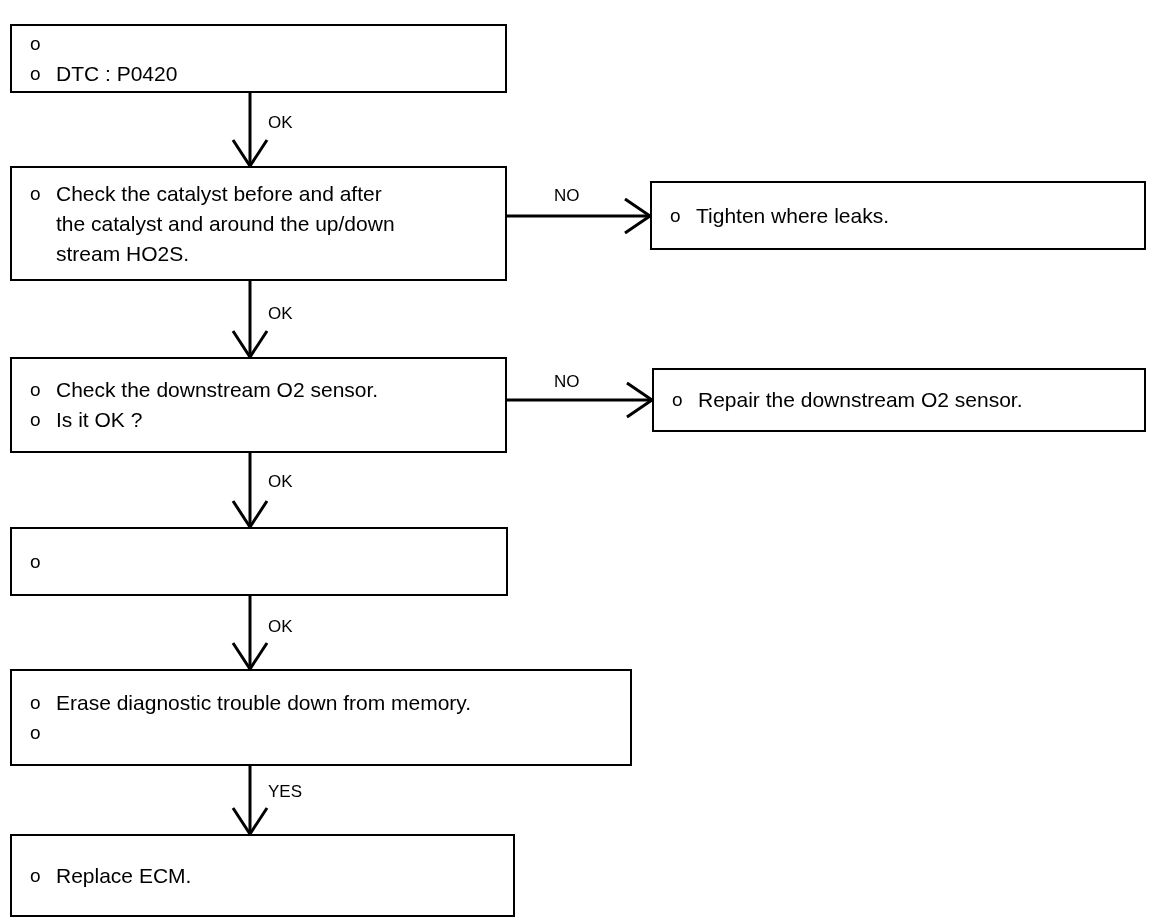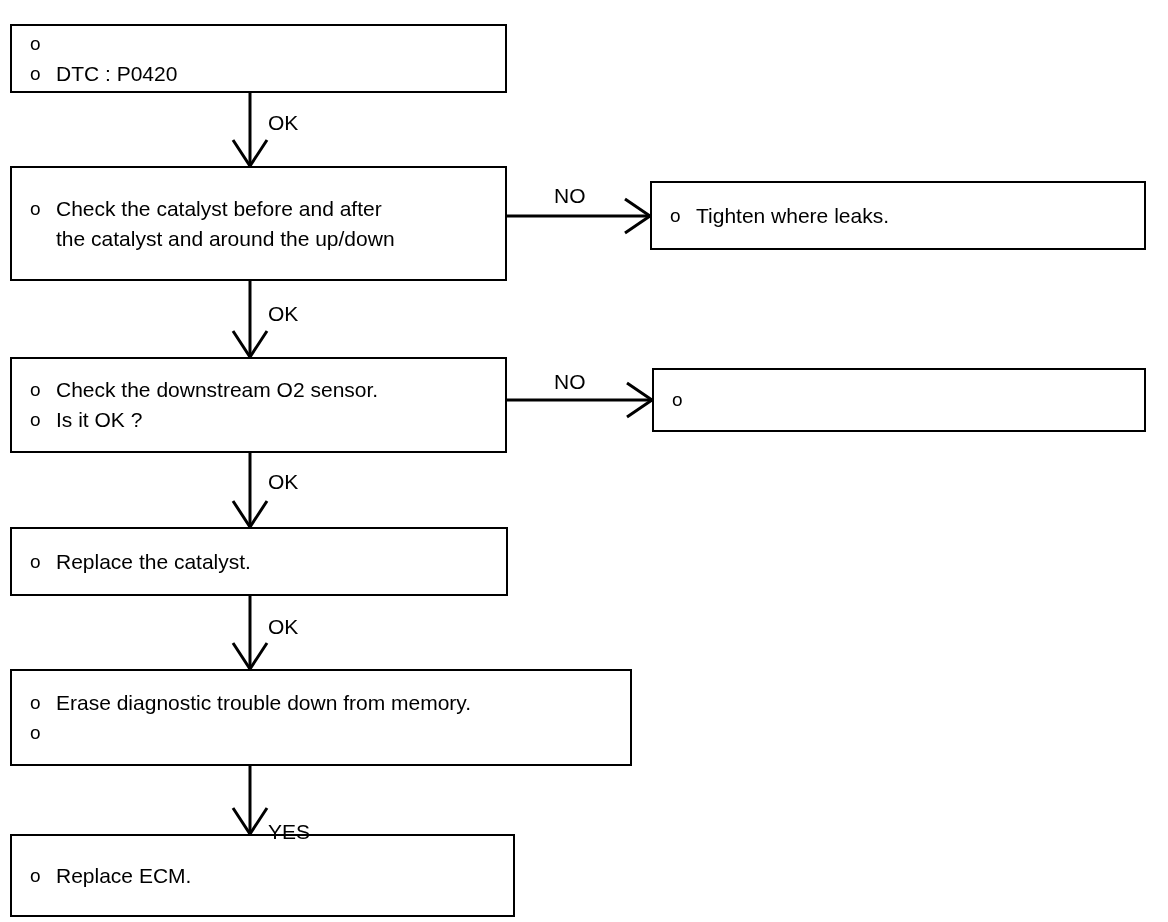--- a/index.html
+++ b/index.html
@@ -41,21 +41,21 @@
     text-align: left;
     font-size: 19px;
     line-height: 30px;
   }
   .node-body {
     padding-left: 18px;
     padding-right: 10px;
   }
   .edge-label {
     position: absolute;
-    font-size: 21px;
+    font-size: 17px;
     line-height: 22px;
     white-space: pre;
   }
   .conn {
     position: absolute;
     left: 0;
     top: 0;
     width: 1168px;
     height: 922px;
     pointer-events: none;
@@ -105,20 +105,24 @@
   <div class="node" style="left:10px; top:166px; width:497px; height:115px;">
     <div class="node-body">
       <div class="line">
         <span class="bullet">o</span>
         <span>Check the catalyst before and after</span>
       </div>
       <div class="line">
         <span class="bullet"></span>
         <span>the catalyst and around the up/down</span>
       </div>
+      <div class="line">
+        <span class="bullet"></span>
+        <span>stream HO2S.</span>
+      </div>
     </div>
   </div>
 
   <div class="node" style="left:650px; top:181px; width:496px; height:69px;">
     <div class="node-body">
       <div class="line">
         <span class="bullet">o</span>
         <span>Tighten where leaks.</span>
       </div>
     </div>
@@ -134,29 +138,29 @@
         <span class="bullet">o</span>
         <span>Is it OK ?</span>
       </div>
     </div>
   </div>
 
   <div class="node" style="left:652px; top:368px; width:494px; height:64px;">
     <div class="node-body">
       <div class="line">
         <span class="bullet">o</span>
+        <span>Repair the downstream O2 sensor.</span>
       </div>
     </div>
   </div>
 
   <div class="node" style="left:10px; top:527px; width:498px; height:69px;">
     <div class="node-body">
       <div class="line">
         <span class="bullet">o</span>
-        <span>Replace the catalyst.</span>
       </div>
     </div>
   </div>
 
   <div class="node" style="left:10px; top:669px; width:622px; height:97px;">
     <div class="node-body">
       <div class="line">
         <span class="bullet">o</span>
         <span>Erase diagnostic trouble down from memory.</span>
       </div>
@@ -174,15 +178,15 @@
       </div>
     </div>
   </div>
 
   <div class="edge-label" style="left:268px; top:112px;">OK</div>
   <div class="edge-label" style="left:554px; top:185px;">NO</div>
   <div class="edge-label" style="left:268px; top:303px;">OK</div>
   <div class="edge-label" style="left:554px; top:371px;">NO</div>
   <div class="edge-label" style="left:268px; top:471px;">OK</div>
   <div class="edge-label" style="left:268px; top:616px;">OK</div>
-  <div class="edge-label" style="left:268px; top:821px;">YES</div>
+  <div class="edge-label" style="left:268px; top:781px;">YES</div>
 
 </div>
 
 </body></html>

